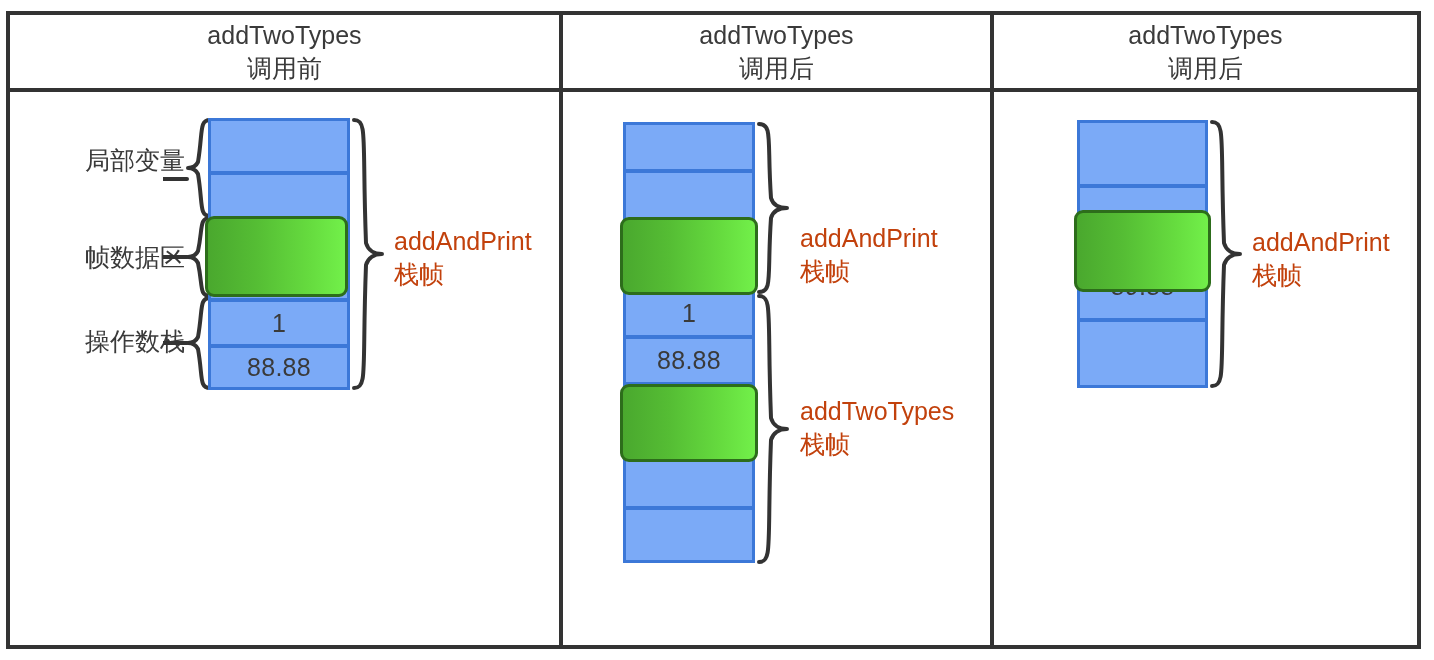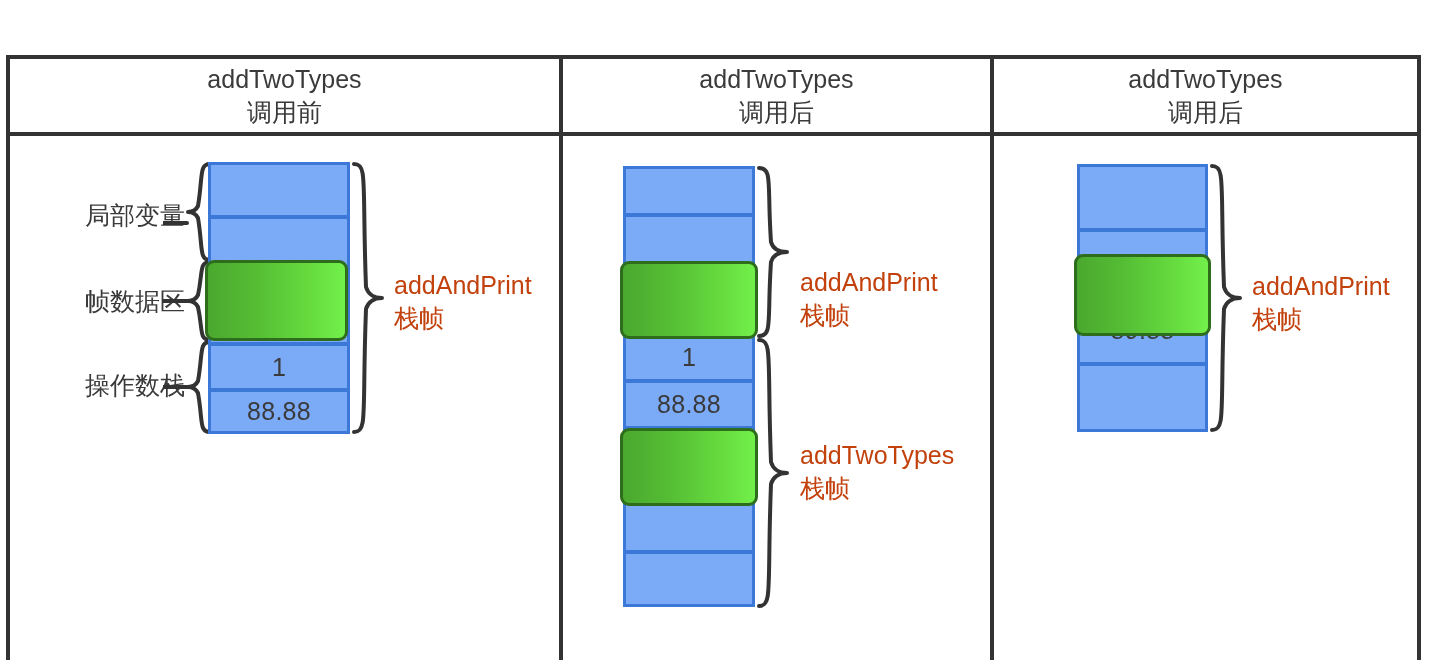--- a/index.html
+++ b/index.html
@@ -12,21 +12,20 @@
     height: 660px;
     font-family: "Liberation Sans", sans-serif;
     color: #2b2b2b;
     overflow: hidden;
   }
 
   #canvas {
     position: relative;
     width: 1434px;
     height: 468px;
-    margin-top: 44px;
   }
 
   
   .frame {
     position: absolute;
     left: 6px;
     top: 11px;
     width: 1415px;
     height: 638px;
     border: 4px solid #333333;
@@ -137,21 +136,21 @@
   <div class="col-header" style="left:563px; width:427px;">
     <span class="line1">addTwoTypes</span>
     <span class="line2">调用后</span>
   </div>
 
   <div class="col-header" style="left:994px; width:423px;">
     <span class="line1">addTwoTypes</span>
     <span class="line2">调用后</span>
   </div>
 
-  <div class="side-label" style="left:50px; top:155px; width:135px;">局部变量</div>
+  <div class="side-label" style="left:50px; top:147px; width:135px;font-family:Liberation Mono, monospace;">局部变量</div>
   <div class="side-label" style="left:50px; top:241px; width:135px;">帧数据区</div>
   <div class="side-label" style="left:50px; top:325px; width:135px;">操作数栈</div>
 
   <svg class="lbrace" style="left:186px; top:118px;" width="26" height="100">
     <path d="M24,2 C13,2 17,14 12,44 C10,48 6,50 2,50 C6,50 10,52 12,56 C17,86 13,98 24,98"></path>
   </svg>
   <svg class="lbrace" style="left:186px; top:216px;" width="26" height="82">
     <path d="M24,2 C13,2 17,12 12,35 C10,39 6,41 2,41 C6,41 10,43 12,47 C17,70 13,80 24,80"></path>
   </svg>
   <svg class="lbrace" style="left:186px; top:296px;" width="26" height="94">

